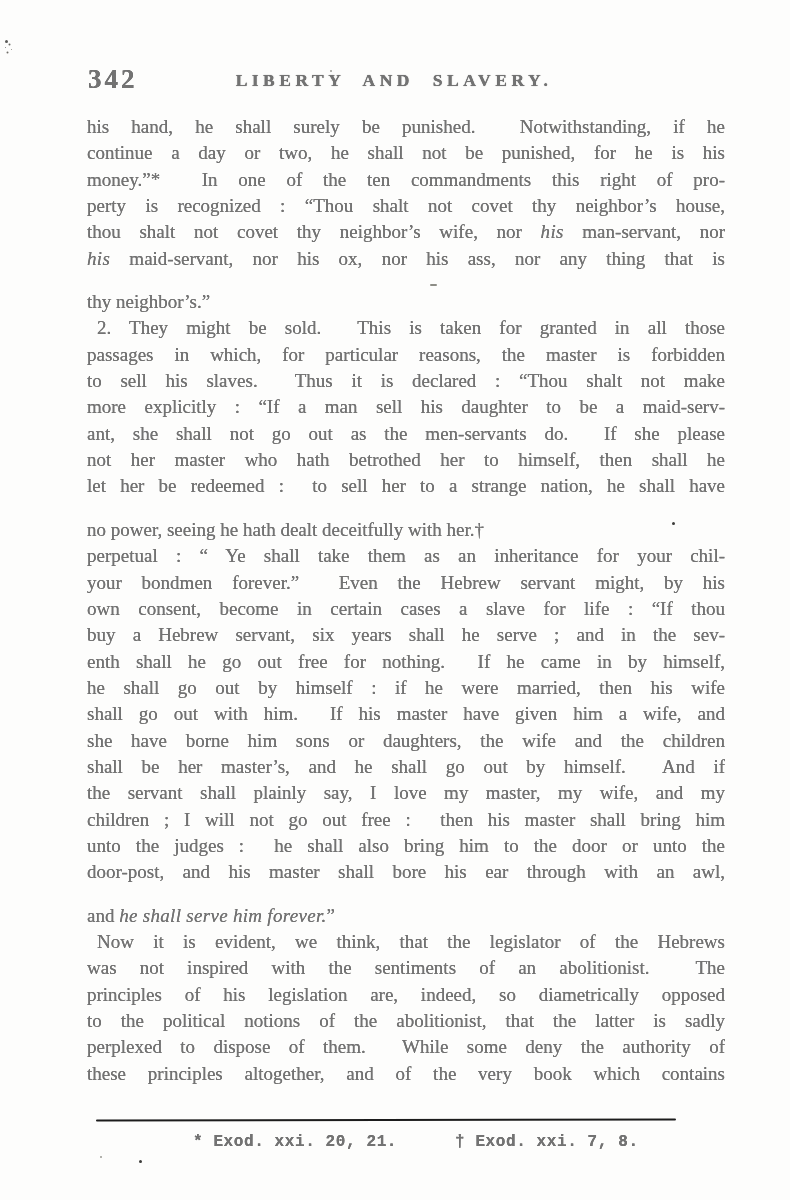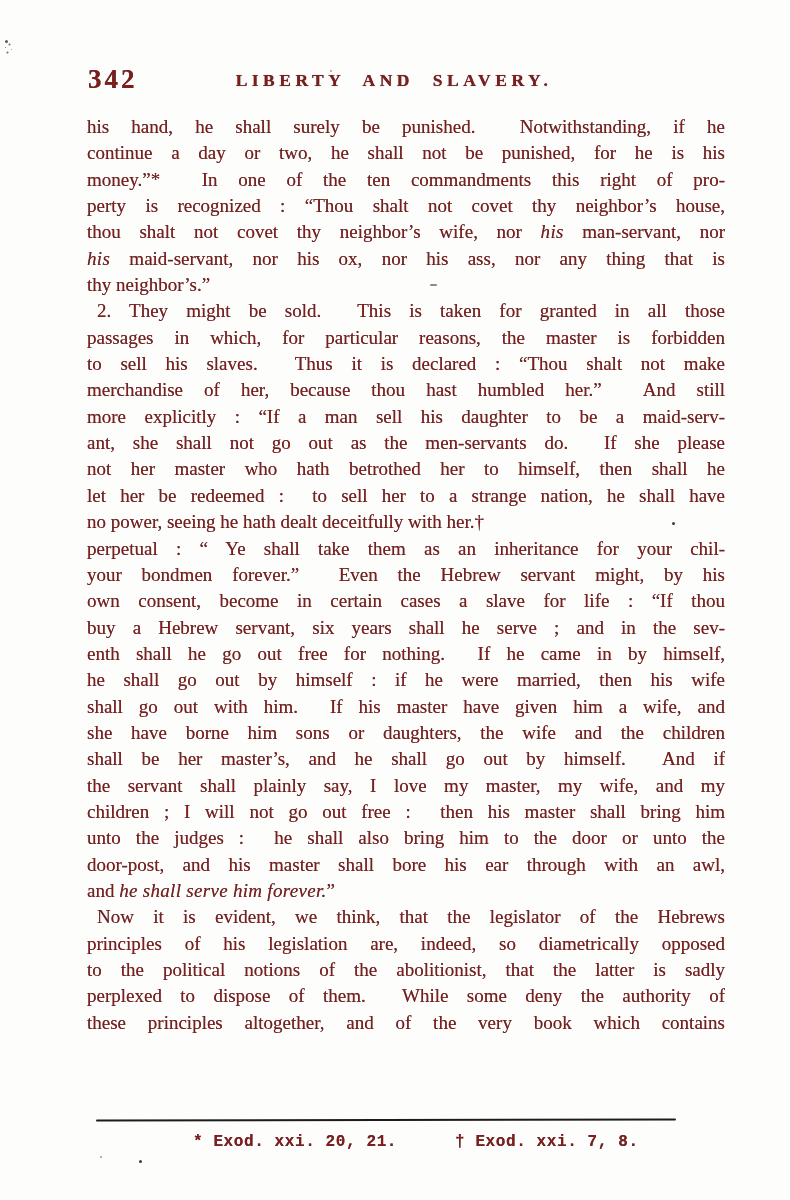--- a/index.html
+++ b/index.html
@@ -3,21 +3,21 @@
 <meta charset="utf-8">
 <style>
   html,body{margin:0;padding:0;}
   body{
     width:790px;height:1200px;overflow:hidden;
     background:#fdfdfc;
     font-family:"Liberation Serif","DejaVu Serif",serif;
   }
   .page{
     position:relative;width:680px;height:1200px;
-    color:#7f1d1d;
+    color:#737373;
   }
   
   .page-number{
     position:absolute;left:88px;top:64px;
     font-size:27px;font-weight:700;letter-spacing:3px;
     text-shadow:0 0 0.6px rgba(20,20,20,.75);
   }
   .running-title{
     position:absolute;left:64px;top:70px;width:660px;
     text-align:center;
@@ -29,21 +29,21 @@
   .body-text{
     position:absolute;left:87px;top:114px;width:638px;
     font-size:19px;line-height:26.35px;
     text-shadow:0 0 0.6px rgba(25,25,25,.65);
   }
   .paragraph{margin:0;}
   .line{
     height:26.35px;overflow:hidden;
     text-align:justify;text-align-last:justify;
   }
-  .line.last{text-align-last:left;}
+  .line.last{text-align-last:left;margin-top:17px;}
   .line.indent{text-indent:10px;}
   .line i{letter-spacing:0.3px;}
   
   .footnote-rule{
     position:absolute;left:96px;top:1119px;width:580px;height:2.4px;
     background:#1c1c1c;transform:rotate(-0.12deg);border-radius:2px;
   }
   .footnotes{
     position:absolute;left:0;top:1133px;width:790px;height:30px;
     font-size:16px;font-weight:700;letter-spacing:0.6px;
@@ -75,21 +75,20 @@
         <div class="line">money.”*&nbsp; In one of the ten commandments this right of pro-</div>
         <div class="line">perty is recognized : “Thou shalt not covet thy neighbor’s house,</div>
         <div class="line">thou shalt not covet thy neighbor’s wife, nor <i>his</i> man-servant, nor</div>
         <div class="line"><i>his</i> maid-servant, nor his ox, nor his ass, nor any thing that is</div>
         <div class="line last">thy neighbor’s.”</div>
       </div>
       <div class="paragraph">
         <div class="line indent">2. They might be sold.&nbsp; This is taken for granted in all those</div>
         <div class="line">passages in which, for particular reasons, the master is forbidden</div>
         <div class="line">to sell his slaves.&nbsp; Thus it is declared : “Thou shalt not make</div>
-        <div class="line">merchandise of her, because thou hast humbled her.”&nbsp; And still</div>
         <div class="line">more explicitly : “If a man sell his daughter to be a maid-serv-</div>
         <div class="line">ant, she shall not go out as the men-servants do.&nbsp; If she please</div>
         <div class="line">not her master who hath betrothed her to himself, then shall he</div>
         <div class="line">let her be redeemed :&nbsp; to sell her to a strange nation, he shall have</div>
         <div class="line last">no power, seeing he hath dealt deceitfully with her.†</div>
       </div>
       <div class="paragraph">
         <div class="line">perpetual : “ Ye shall take them as an inheritance for your chil-</div>
         <div class="line">your bondmen forever.”&nbsp; Even the Hebrew servant might, by his</div>
         <div class="line">own consent, become in certain cases a slave for life : “If thou</div>
@@ -100,20 +99,21 @@
         <div class="line">she have borne him sons or daughters, the wife and the children</div>
         <div class="line">shall be her master’s, and he shall go out by himself.&nbsp; And if</div>
         <div class="line">the servant shall plainly say, I love my master, my wife, and my</div>
         <div class="line">children ; I will not go out free :&nbsp; then his master shall bring him</div>
         <div class="line">unto the judges :&nbsp; he shall also bring him to the door or unto the</div>
         <div class="line">door-post, and his master shall bore his ear through with an awl,</div>
         <div class="line last">and <i>he shall serve him forever.</i>”</div>
       </div>
       <div class="paragraph">
         <div class="line indent">Now it is evident, we think, that the legislator of the Hebrews</div>
+        <div class="line">was not inspired with the sentiments of an abolitionist.&nbsp; The</div>
         <div class="line">principles of his legislation are, indeed, so diametrically opposed</div>
         <div class="line">to the political notions of the abolitionist, that the latter is sadly</div>
         <div class="line">perplexed to dispose of them.&nbsp; While some deny the authority of</div>
         <div class="line">these principles altogether, and of the very book which contains</div>
       </div>
     </div>
   <div class="footnote-rule"></div>
   <div class="footnotes">
       <span class="footnote fn0">* Exod. xxi. 20, 21.</span>
       <span class="footnote fn1">† Exod. xxi. 7, 8.</span>

